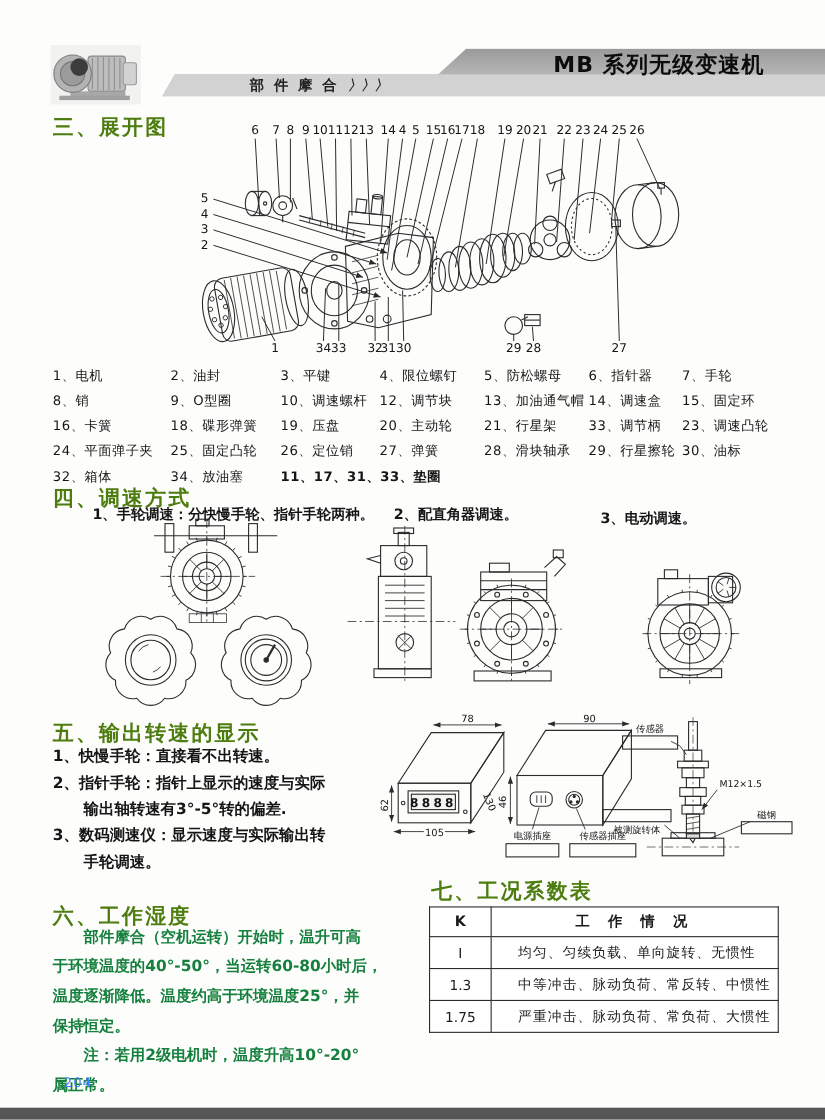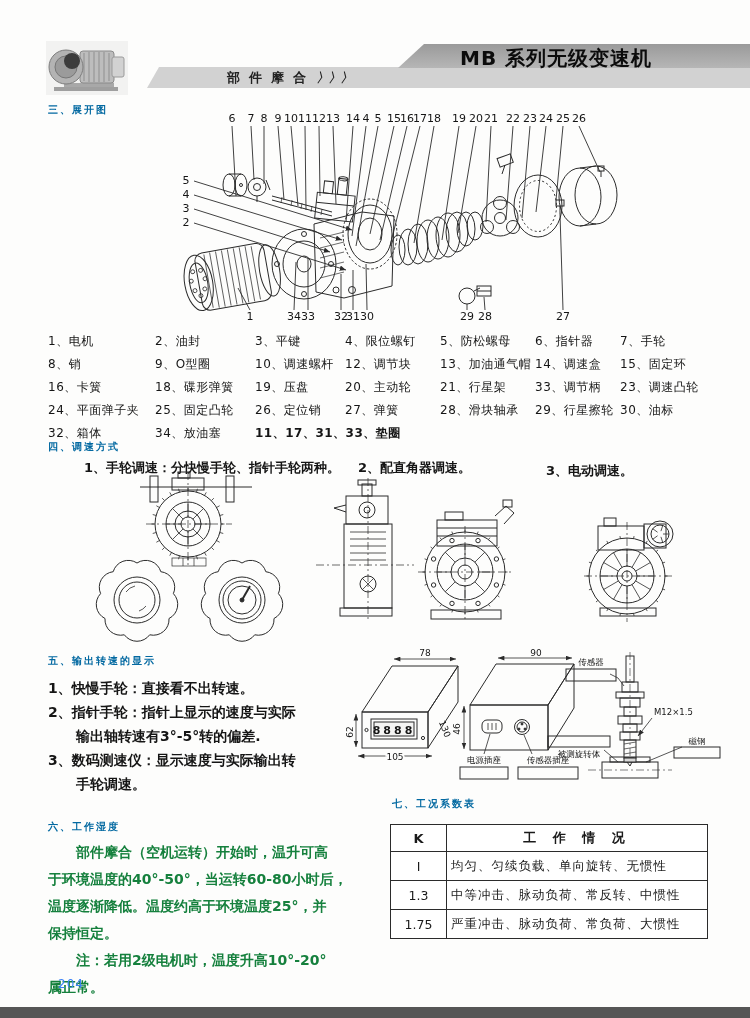--- a/index.html
+++ b/index.html
@@ -1,42 +1,42 @@
 <!DOCTYPE html>
 <html><head>
 <meta charset="utf-8">
 <style>
   *{margin:0;padding:0;box-sizing:border-box}
   html,body{width:750px;height:1018px}
   body{position:relative;background:#fdfdfc;font-family:"DejaVu Sans","Liberation Sans",sans-serif;color:#1a1a1a;overflow:hidden}
   .abs{position:absolute}
-  .h{position:absolute;font-size:10px;font-weight:700;letter-spacing:2px;color:#0369a1}
+  .h{position:absolute;font-size:19px;font-weight:700;letter-spacing:2px;color:#4d7c0f}
   
   #band-light{left:147px;top:67px;width:603px;height:21px;background:#d2d2d2;clip-path:polygon(12px 0,100% 0,100% 100%,0 100%)}
   #band-stripe{left:398px;top:44px;width:352px;height:24px;background:linear-gradient(#9a9a9a,#b6b6b6);clip-path:polygon(26px 0,100% 0,100% 100%,0 100%)}
-  #page-title{left:460px;top:45px;width:278px;text-align:left;font-size:20px;font-weight:700;letter-spacing:1px;color:#0c0c0c}
+  #page-title{left:460px;top:45px;width:278px;text-align:center;font-size:20px;font-weight:700;letter-spacing:1px;color:#0c0c0c}
   #intro-label{left:175px;top:69px;width:230px;text-align:center;font-size:13px;font-weight:700;color:#222}
   #intro-label .txt{letter-spacing:9px}
   #intro-label .chev{letter-spacing:-1px;font-weight:700;display:inline-block;transform:skewX(-12deg);margin-left:2px}
   
   #parts-list{position:absolute;left:48px;top:333px;width:665px;display:grid;grid-template-columns:107px 100px 90px 95px 95px 85px 1fr;row-gap:6px;font-size:12px;letter-spacing:.5px;color:#151515}
   
   .cap{position:absolute;font-size:13px;font-weight:700;color:#151515}
   #s5-lines{position:absolute;left:48px;top:676px;width:336px;font-size:14px;font-weight:600;line-height:24px;color:#151515}
   #s5-lines .ind{padding-left:28px}
   #s6-lines{position:absolute;left:48px;top:839px;width:332px;font-size:14px;font-weight:600;line-height:27px;color:#15803d}
   #s6-lines .ind{text-indent:28px}
   
   #k-table{position:absolute;left:390px;top:824px;width:318px;border-collapse:collapse;background:#fff}
   #k-table th,#k-table td{border:1.4px solid #2b2b2b}
   #k-table th{height:27px;font-size:13px;font-weight:700}
   #k-table th.cond{letter-spacing:6px}
   #k-table td{height:29px;font-size:12.5px}
   #k-table td.kv{width:56px;text-align:center}
-  #k-table td.desc{padding-left:4px;letter-spacing:1px}
+  #k-table td.desc{padding-left:24px;letter-spacing:1px}
   #page-num{left:58px;top:977px;font-size:12px;letter-spacing:1px;color:#3b82f6;position:absolute}
   #bottom-bar{position:absolute;left:0;top:1007px;width:750px;height:11px;background:#565656}
   svg{overflow:visible}
   svg text{font-family:"DejaVu Sans","Liberation Sans",sans-serif;fill:#151515}
 </style>
 </head>
 <body>
 
 <div class="abs" id="band-light"></div>
 <div class="abs" id="band-stripe"></div>

